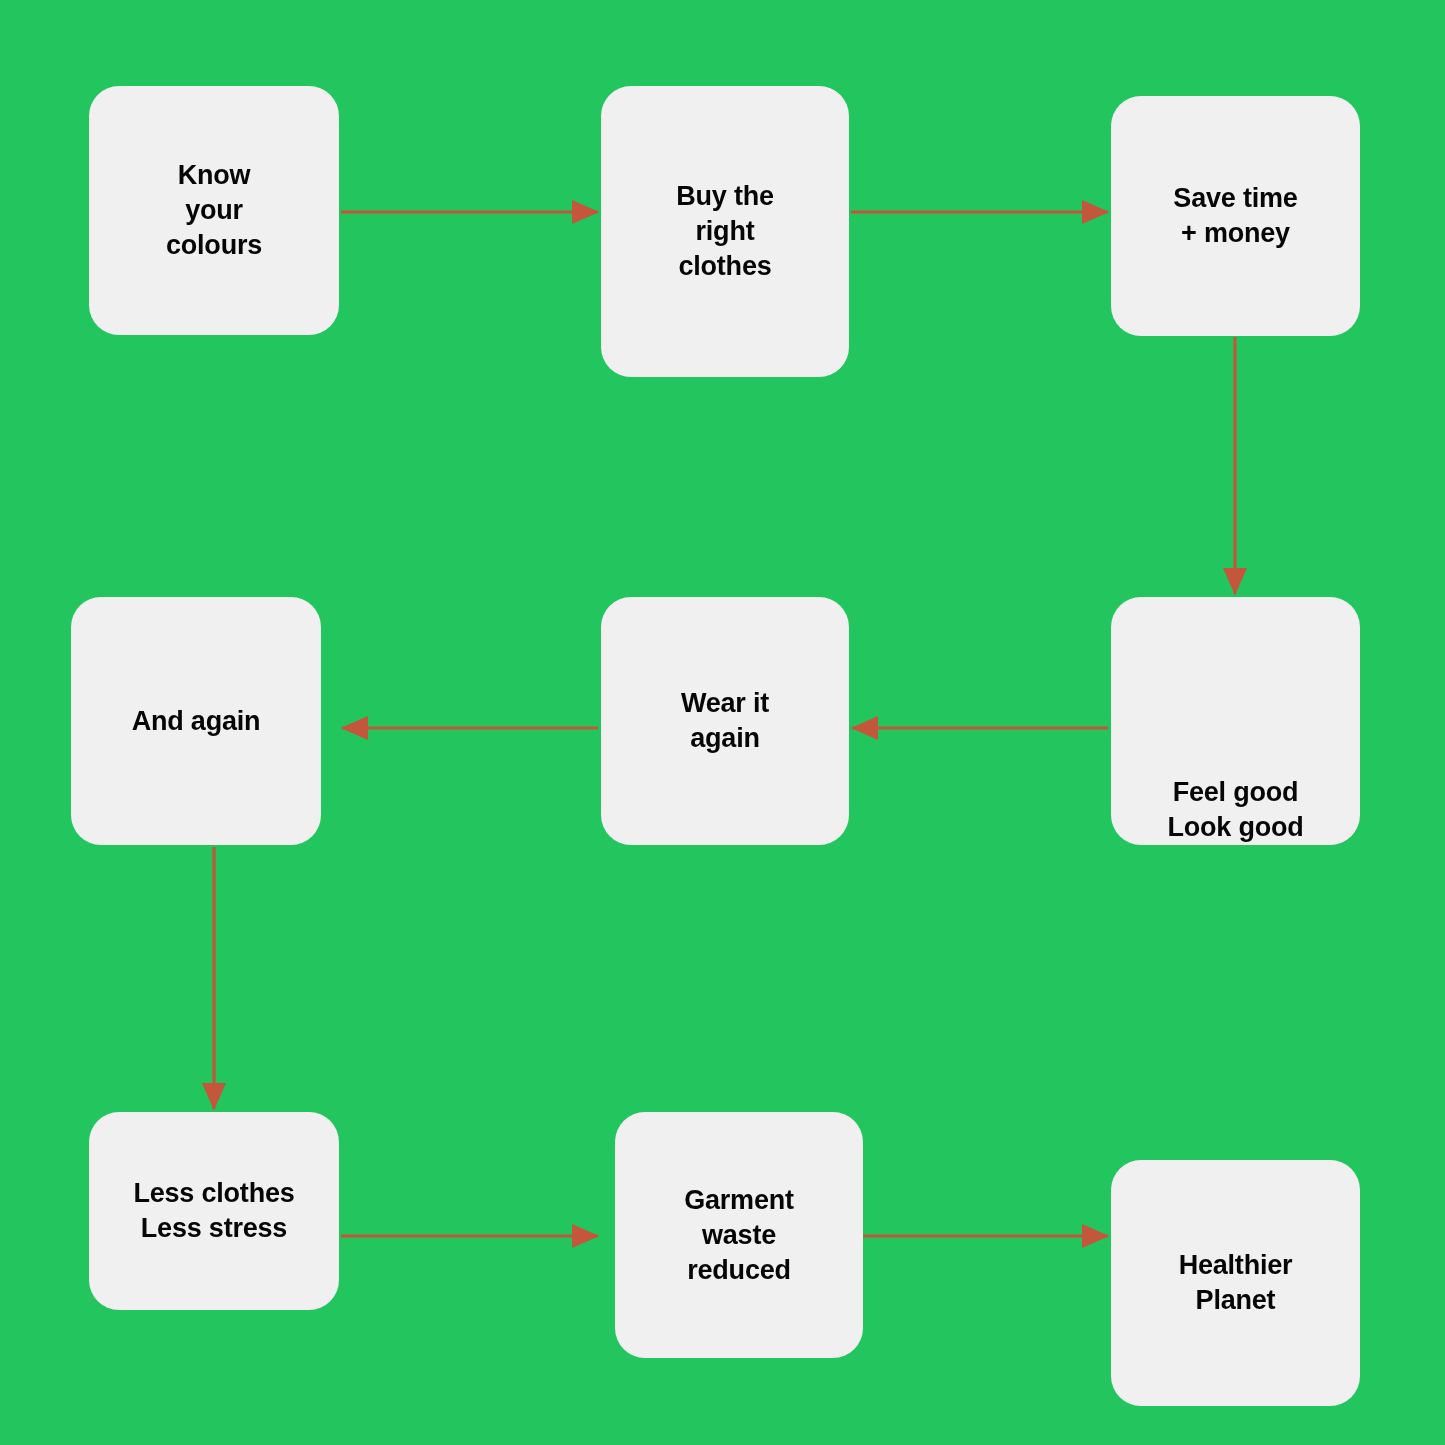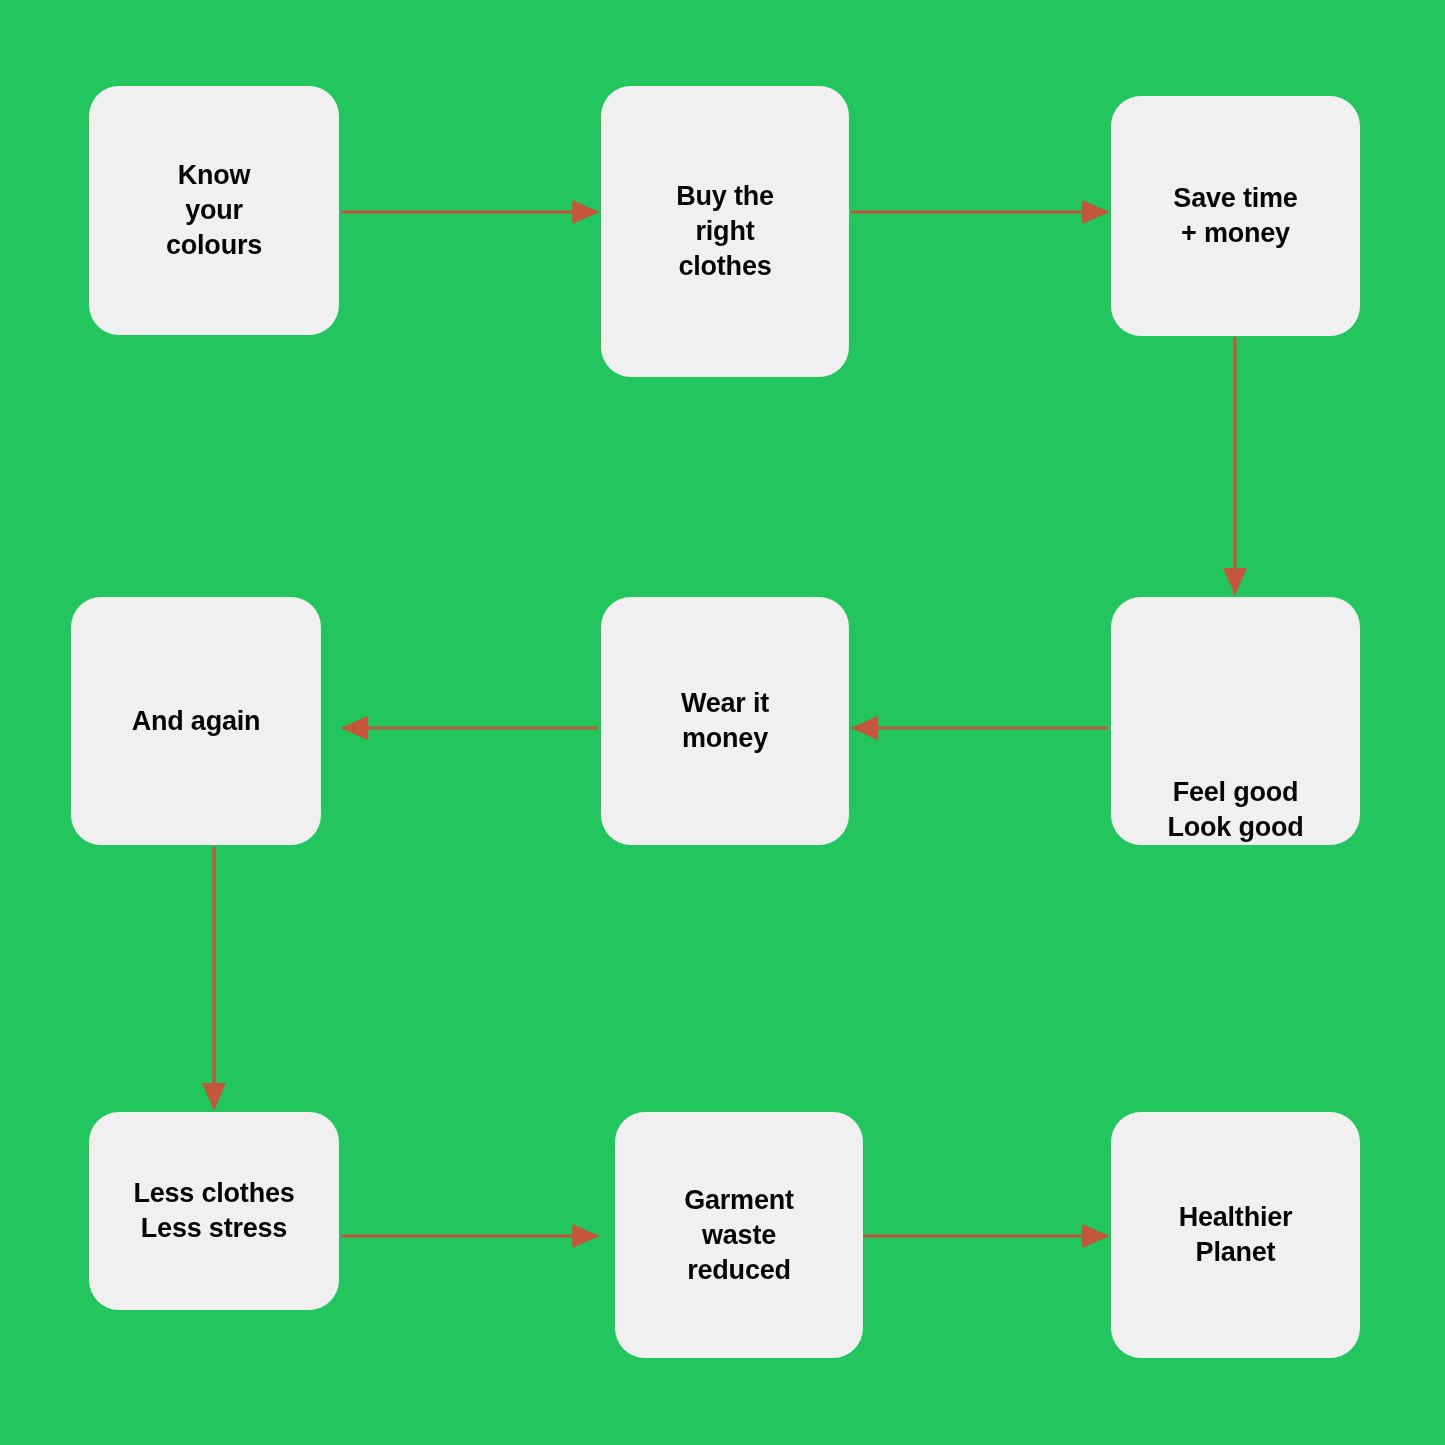--- a/index.html
+++ b/index.html
@@ -51,21 +51,21 @@
   #node-know-your-colours { left: 89px;  top: 86px;   width: 250px; height: 249px; }
   #node-buy-right-clothes { left: 601px; top: 86px;   width: 248px; height: 291px; }
   #node-save-time-money   { left: 1111px;top: 96px;   width: 249px; height: 240px; }
   
   #node-and-again         { left: 71px;  top: 597px;  width: 250px; height: 248px; }
   #node-wear-it-again     { left: 601px; top: 597px;  width: 248px; height: 248px; }
   #node-feel-good-look-good { left: 1111px; top: 597px; width: 249px; height: 248px; align-items: flex-end; }
   
   #node-less-clothes-less-stress { left: 89px;  top: 1112px; width: 250px; height: 198px; }
   #node-garment-waste-reduced    { left: 601px; top: 1112px; width: 248px; height: 246px; margin-left: 14px; }
-  #node-healthier-planet         { left: 1111px;top: 1112px; width: 249px; height: 246px; }
+  #node-healthier-planet         { left: 1111px;top: 1160px; width: 249px; height: 246px; }
 </style>
 </head>
 <body>
 
 <div id="canvas">
 
   <svg id="edge-layer" viewBox="0 0 1445 1445" width="1445" height="1445" xmlns="http://www.w3.org/2000/svg">
     <defs>
       <marker id="arrow-right" markerWidth="9" markerHeight="9" refX="8.2" refY="4.5" orient="auto" markerUnits="strokeWidth">
         <path d="M0,0.7 L8.6,4.5 L0,8.3 Z" fill="#C4563B"></path>
@@ -111,21 +111,21 @@
     <span class="node-label">Save time
 + money</span>
   </div>
 
   <div class="node" id="node-and-again">
     <span class="node-label">And again</span>
   </div>
 
   <div class="node" id="node-wear-it-again">
     <span class="node-label">Wear it
-money</span>
+again</span>
   </div>
 
   <div class="node" id="node-feel-good-look-good">
     <span class="node-label">Feel good
 Look good</span>
   </div>
 
   <div class="node" id="node-less-clothes-less-stress">
     <span class="node-label">Less clothes
 Less stress</span>

